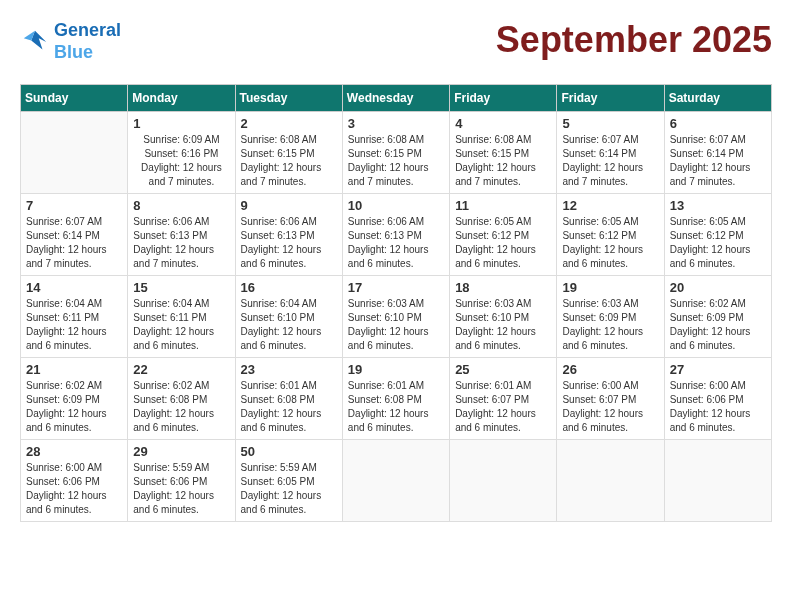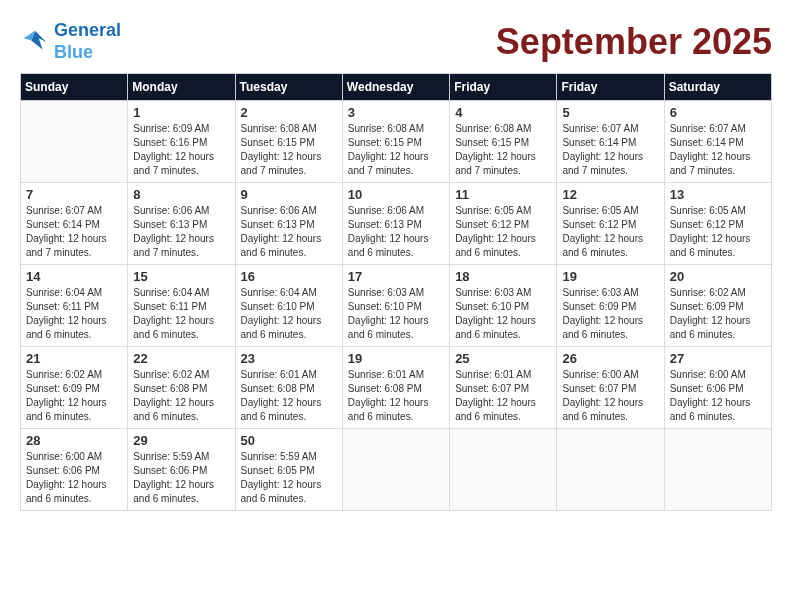--- a/index.html
+++ b/index.html
@@ -6,22 +6,22 @@
     body {
       font-family: Arial, sans-serif;
       background: #fff;
       width: 792px;
       min-height: 612px;
       padding: 20px;
     }
     .header-area {
       display: flex;
       justify-content: space-between;
-      align-items: center;
-      margin-bottom: 10px;
+      align-items: flex-start;
+      margin-bottom: 21px;
     }
     .logo {
       display: flex;
       align-items: center;
       gap: 4px;
     }
     .logo-text {
       font-size: 18px;
       font-weight: bold;
       color: #333;
@@ -46,21 +46,21 @@
     .subtitle {
       font-size: 16px;
       color: #555;
     }
     .calendar {
       width: 100%;
       border-collapse: collapse;
       font-size: 11px;
     }
     .calendar thead th {
-      background-color: #0f172a;
+      background-color: #0f766e;
       color: #fff;
       padding: 6px 4px;
       text-align: left;
       font-size: 12px;
       font-weight: bold;
       border: 1px solid #ccc;
     }
     .calendar tbody td {
       vertical-align: top;
       padding: 4px 5px;
@@ -112,21 +112,21 @@
         <th>Friday</th>
         <th>Friday</th>
         <th>Saturday</th>
       </tr>
   </thead>
   <tbody id="calendar-body">
       <tr>
         <td class="empty-cell"></td>
         <td>
           <span class="day-num">1</span>
-          <div class="cell-text" style="white-space: pre-line;">Sunrise: 6:09 AM
+          <div class="cell-text" style="white-space: pre-line; text-align: center;">Sunrise: 6:09 AM
 Sunset: 6:16 PM
 Daylight: 12 hours
 and 7 minutes.</div>
         </td>
         <td>
           <span class="day-num">2</span>
           <div class="cell-text" style="white-space: pre-line;">Sunrise: 6:08 AM
 Sunset: 6:15 PM
 Daylight: 12 hours
 and 7 minutes.</div>

